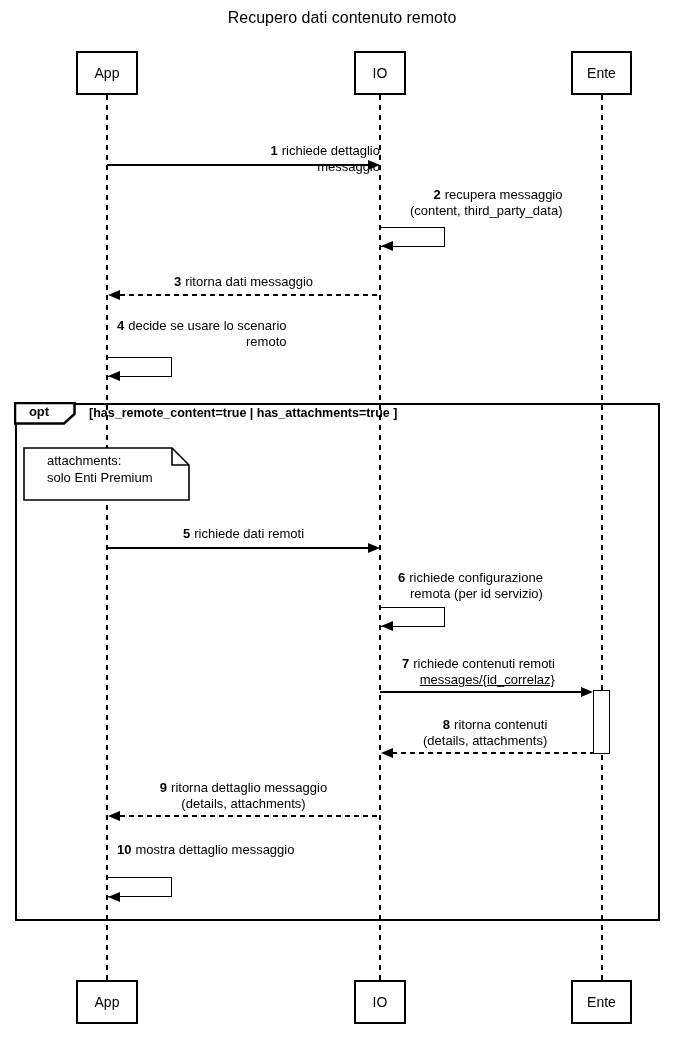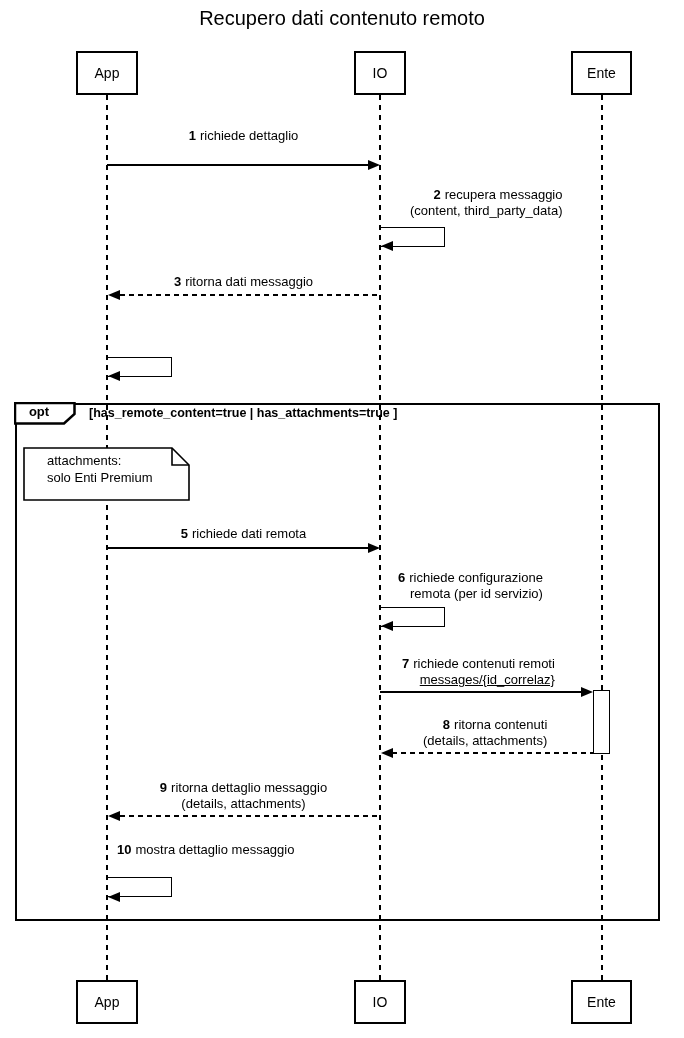--- a/index.html
+++ b/index.html
@@ -1,20 +1,20 @@
 <!DOCTYPE html>
 <html><head>
 <meta charset="utf-8">
 <style>
   html,body{margin:0;padding:0;background:#fff;}
   #canvas{
     position:relative;width:684px;height:1038px;background:#ffffff;
     font-family:"Liberation Sans","DejaVu Sans",sans-serif;color:#000;overflow:hidden;
   }
-  .title{position:absolute;left:0;top:6px;width:684px;text-align:center;font-size:20px;line-height:24px;}
+  .title{position:absolute;left:0;top:6px;width:684px;text-align:center;font-size:16px;line-height:24px;}
   .box{position:absolute;border:2px solid #000;background:#fff;display:flex;align-items:center;justify-content:center;font-size:14px;z-index:5;box-sizing:border-box;}
   .lifeline{position:absolute;width:2px;top:95px;height:885px;background:repeating-linear-gradient(to bottom,#000 0 5px,transparent 5px 10px);z-index:1;}
   .sline{position:absolute;height:1.5px;background:#000;z-index:3;}
   .dline{position:absolute;height:1.5px;background:repeating-linear-gradient(to right,#000 0 5px,transparent 5px 9px);z-index:3;}
   .head-r{position:absolute;width:0;height:0;border-top:5px solid transparent;border-bottom:5px solid transparent;border-left:12px solid #000;z-index:4;}
   .head-l{position:absolute;width:0;height:0;border-top:5px solid transparent;border-bottom:5px solid transparent;border-right:12px solid #000;z-index:4;}
   .self-loop{position:absolute;width:65px;height:20px;border:1.5px solid #000;border-left:none;box-sizing:border-box;z-index:3;}
   .msg{position:absolute;font-size:13px;line-height:16px;z-index:4;text-align:right;}
   .msg .num{font-weight:bold;padding-right:4px;}
   .center{text-align:center;width:273px;}
@@ -50,60 +50,65 @@
   <div class="box" style="left:76px;top:980px;width:62px;height:44px;">
       <span>App</span>
     </div>
   <div class="box" style="left:354px;top:980px;width:52px;height:44px;">
       <span>IO</span>
     </div>
   <div class="box" style="left:571px;top:980px;width:61px;height:44px;">
       <span>Ente</span>
     </div>
 
-  <div class="msg center" style="left:107px;top:128px;">
+  <div class="msg center" style="left:107px;top:143px;text-align:right;">
     <div><b class="num">1</b><span>richiede dettaglio</span></div>
+    <div>messaggio</div>
   </div>
   <div class="sline" style="left:107px;top:164px;width:261px;"></div>
   <div class="head-r" style="left:368px;top:160px;"></div>
 
   <div class="msg" style="left:396px;top:187px;">
     <div><b class="num">2</b><span>recupera messaggio</span></div>
     <div style="padding-left:14px;">(content, third_party_data)</div>
   </div>
   <div class="self-loop" style="left:380px;top:227px;"></div>
   <div class="head-l" style="left:381px;top:241px;"></div>
 
   <div class="msg center" style="left:107px;top:274px;">
     <div><b class="num">3</b><span>ritorna dati messaggio</span></div>
   </div>
   <div class="dline" style="left:120px;top:294px;width:260px;"></div>
   <div class="head-l" style="left:108px;top:290px;"></div>
 
+  <div class="msg" style="left:117px;top:318px;">
+    <div><b class="num">4</b><span>decide se usare lo scenario</span></div>
+    <div style="padding-left:15px;">remoto</div>
+  </div>
   <div class="self-loop" style="left:107px;top:357px;"></div>
   <div class="head-l" style="left:108px;top:371px;"></div>
 
   <div class="frame"></div>
   <svg class="tab" viewBox="0 0 62 23">
     <path d="M1,1 H60.5 V12 L50,21.5 H1 Z" fill="#ffffff" stroke="#000000" stroke-width="2.5"></path>
   </svg>
   <div class="tab-label">opt</div>
   <div class="guard">[has_remote_content=true | has_attachments=true ]</div>
 
   <svg class="note" viewBox="0 0 167 54">
     <path d="M1,1 H149 L166,18 V53 H1 Z" fill="#ffffff" stroke="#000000" stroke-width="1.6"></path>
     <path d="M149,1 V18 H166" fill="none" stroke="#000000" stroke-width="1.6"></path>
   </svg>
   <div class="note-text">
     <div>attachments:</div>
     <div>solo Enti Premium</div>
   </div>
 
   <div class="msg center" style="left:107px;top:526px;">
-    <div><b class="num">5</b><span>richiede dati remota</span></div>
+    <div><b class="num">5</b><span>richiede dati remoti</span></div>
   </div>
   <div class="sline" style="left:107px;top:547px;width:261px;"></div>
   <div class="head-r" style="left:368px;top:543px;"></div>
 
   <div class="msg" style="left:396px;top:570px;">
     <div><b class="num">6</b><span>richiede configurazione</span></div>
     <div style="padding-left:14px;">remota (per id servizio)</div>
   </div>
   <div class="self-loop" style="left:380px;top:607px;"></div>
   <div class="head-l" style="left:381px;top:621px;"></div>

